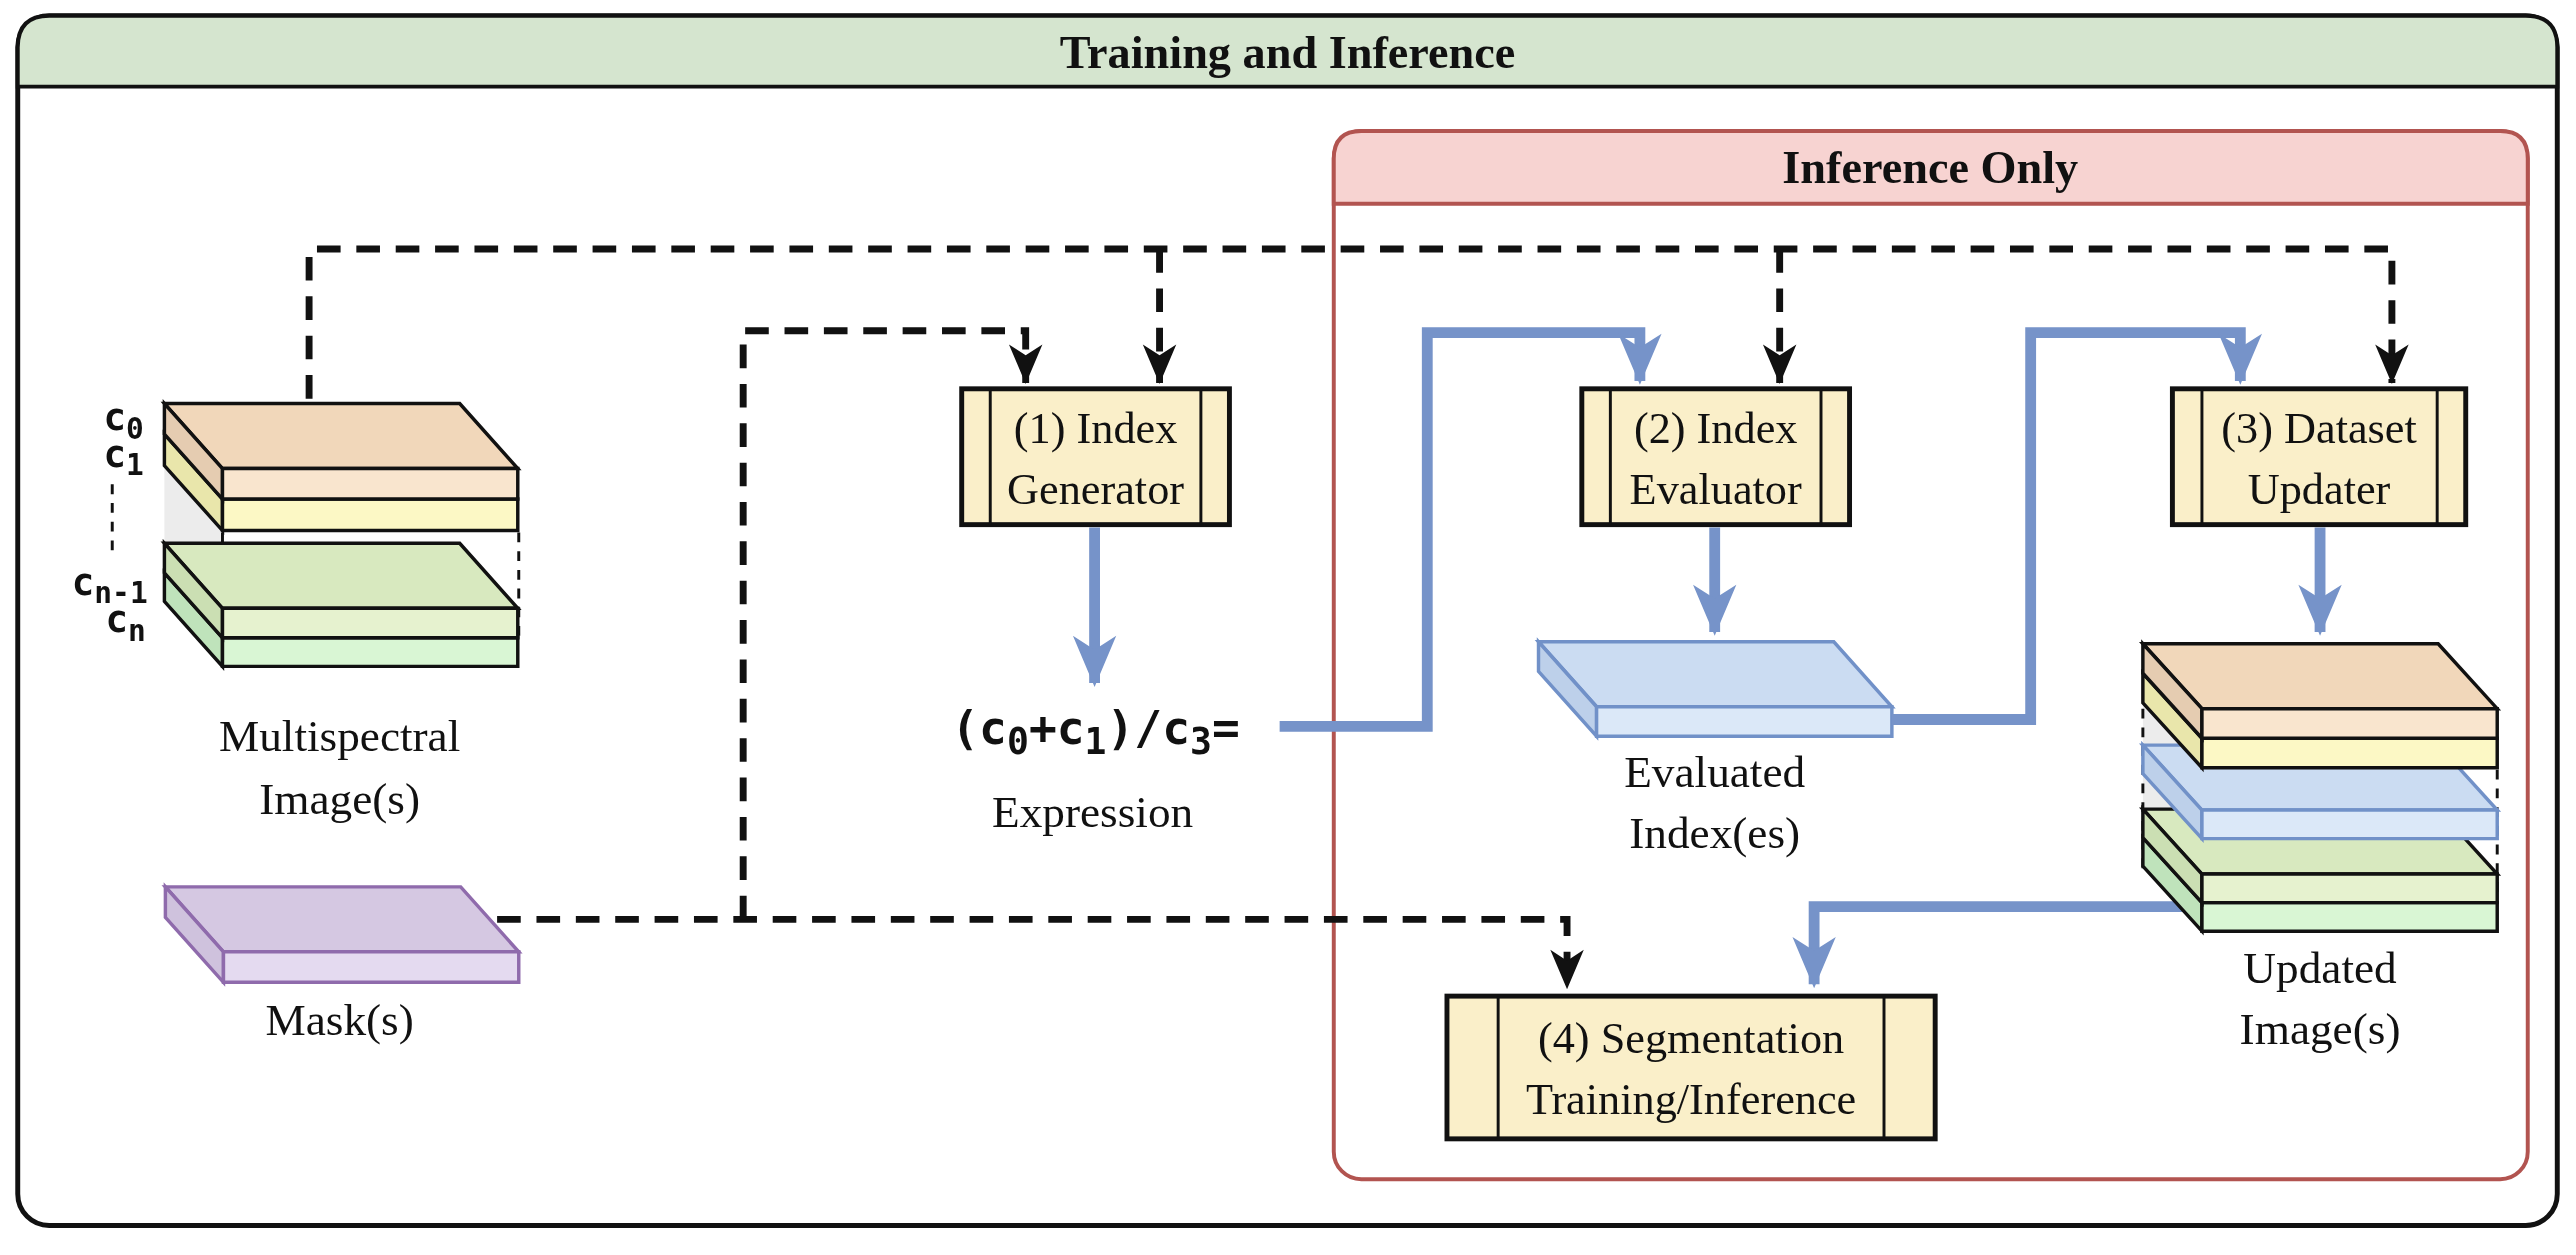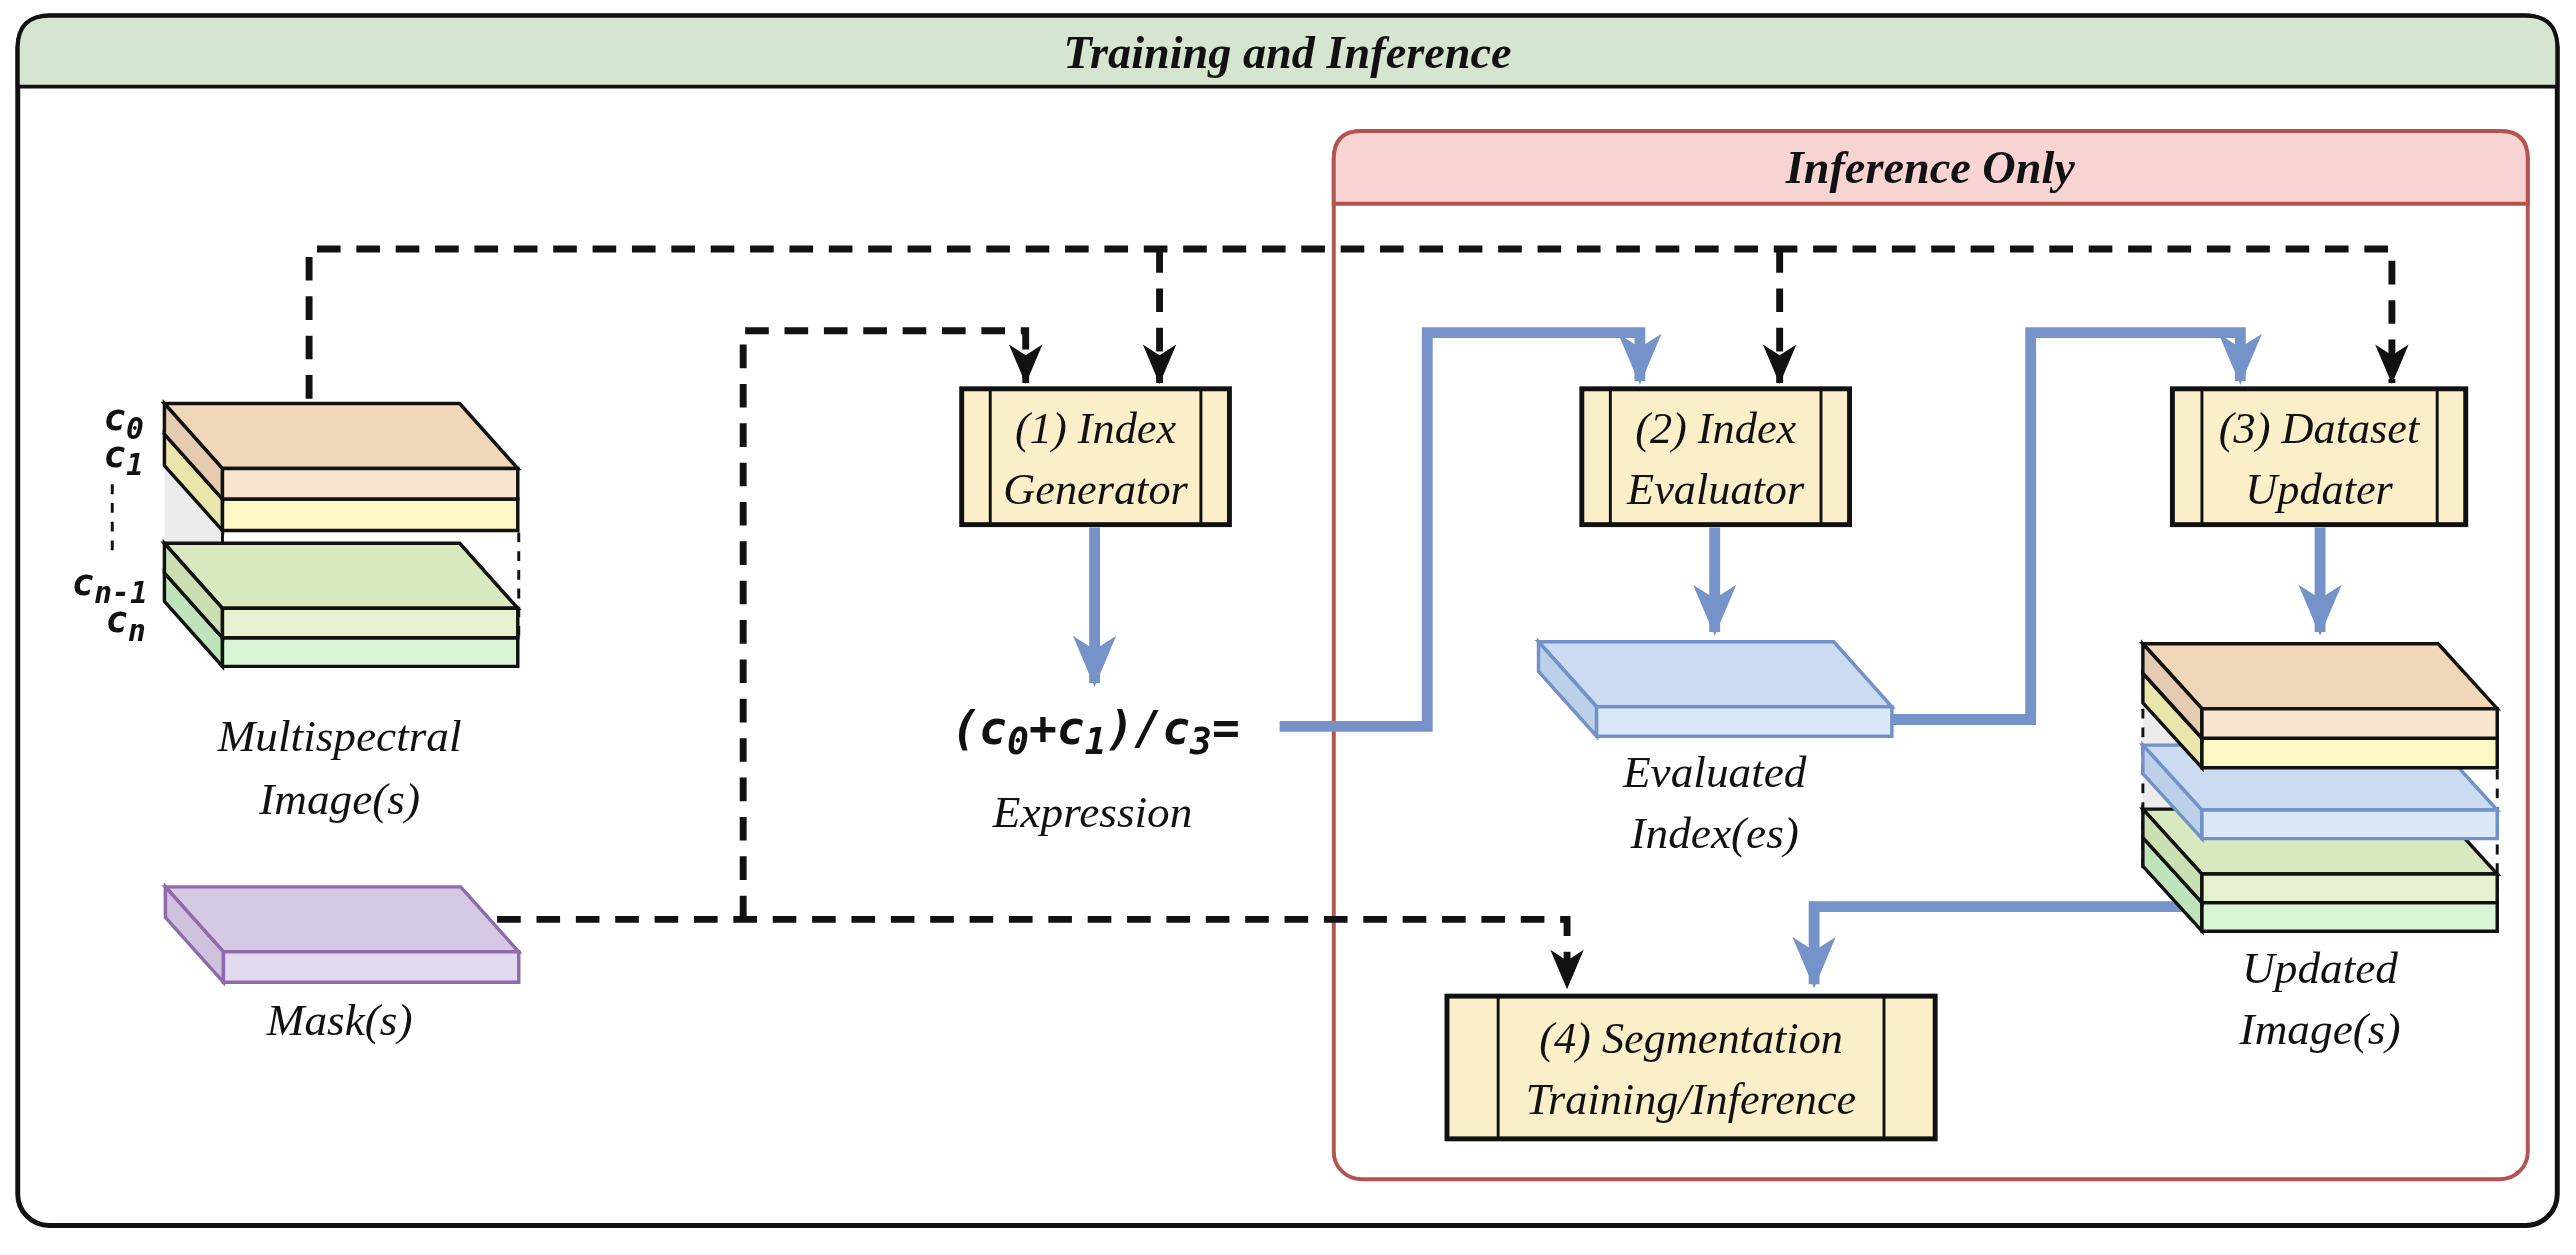--- a/index.html
+++ b/index.html
@@ -1,16 +1,16 @@
 <!DOCTYPE html>
 <html><head>
 <meta charset="utf-8">
 <style>
   html,body{margin:0;padding:0;background:#ffffff;}
-  .stage{width:2084px;height:1255px;position:relative;font-family:"Liberation Serif",serif;font-style:italic;}
+  .stage{width:2084px;height:1255px;position:relative;font-family:"Liberation Serif",serif;}
   svg{display:block}
   .title{font-family:"Liberation Serif",serif;font-weight:bold;font-size:47px;fill:#111;}
   .nodelabel{font-family:"Liberation Serif",serif;font-size:45px;fill:#111;}
   .caption{font-family:"Liberation Serif",serif;font-size:46px;fill:#111;}
   .chan{font-family:"DejaVu Sans Mono",monospace;font-weight:bold;font-size:38px;fill:#111;}
   .chan .sub{font-size:30px;}
   .expr{font-family:"DejaVu Sans Mono",monospace;font-weight:bold;font-size:47px;fill:#111;}
   .expr .sub{font-size:37px;}
   .frame{fill:#ffffff;stroke:#111;stroke-width:5;}
   .bandstroke{stroke:#111;stroke-width:4;}

